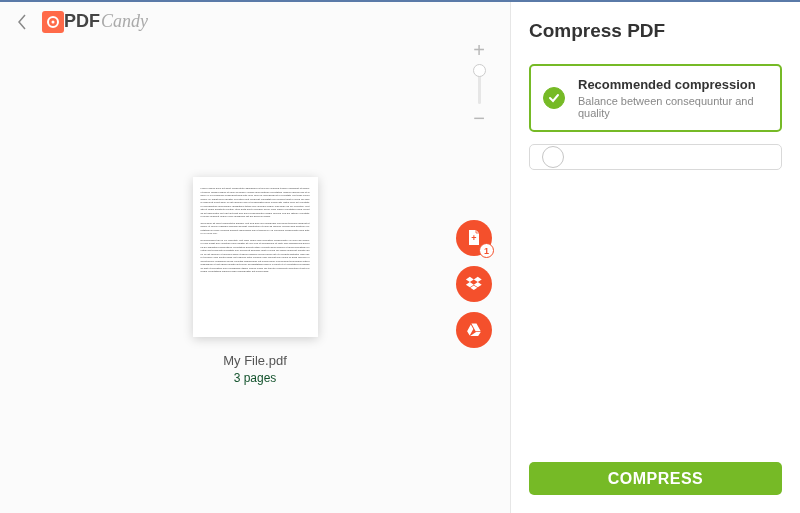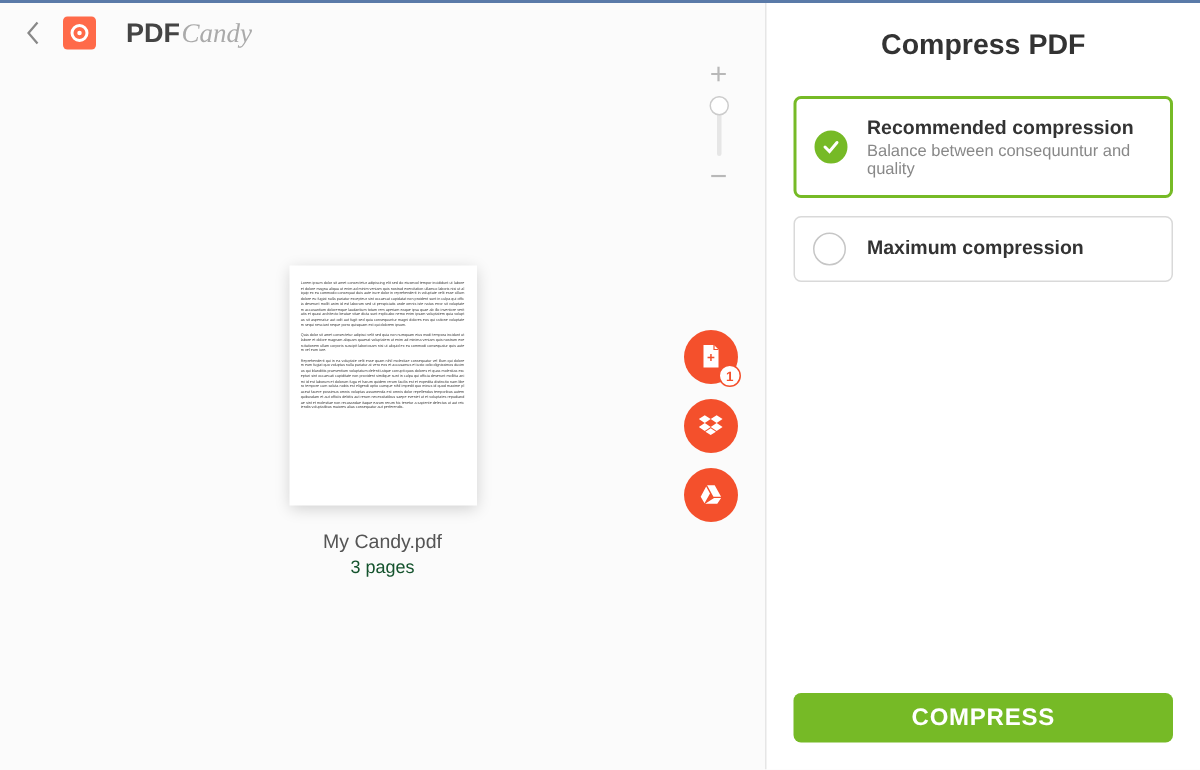--- a/index.html
+++ b/index.html
@@ -22,21 +22,21 @@
   align-items: center;
   padding: 0 8px;
 }
 .back {
   width: 28px; height: 28px;
   display: flex; align-items: center; justify-content: center;
   cursor: pointer;
   color: #999;
   margin-right: 6px;
 }
-.logo { display: flex; align-items: center; gap: 20px; }
+.logo { display: flex; gap: 0; }
 .logo-mark {
   width: 22px; height: 22px;
   background: #ff6a49;
   border-radius: 3px;
   display: flex; align-items: center; justify-content: center;
 }
 .logo-text { font-size: 18px; }
 .logo-bold { color: #444; font-weight: 700; }
 .logo-script { color: #aaa; font-style: italic; font-family: cursive; font-weight: 400; margin-left: 1px; }
 
@@ -106,21 +106,21 @@
 }
 
 .right {
   width: 290px;
   border-left: 1px solid #e6e6e6;
   background: #fff;
   display: flex; flex-direction: column;
   padding: 18px;
 }
 .panel-title {
-  text-align: center;
+  text-align: left;
   font-size: 19px; font-weight: 700; color: #333;
   margin-bottom: 22px;
 }
 .option {
   border: 1px solid #d9d9d9;
   border-radius: 5px;
   padding: 12px 12px 12px 48px;
   position: relative;
   margin-bottom: 12px;
   cursor: pointer;
@@ -180,21 +180,21 @@
 
   <div class="preview">
     <div class="thumb">
 
       <div class="thumb-text">
         <p>Lorem ipsum dolor sit amet consectetur adipiscing elit sed do eiusmod tempor incididunt ut labore et dolore magna aliqua ut enim ad minim veniam quis nostrud exercitation ullamco laboris nisi ut aliquip ex ea commodo consequat duis aute irure dolor in reprehenderit in voluptate velit esse cillum dolore eu fugiat nulla pariatur excepteur sint occaecat cupidatat non proident sunt in culpa qui officia deserunt mollit anim id est laborum sed ut perspiciatis unde omnis iste natus error sit voluptatem accusantium doloremque laudantium totam rem aperiam eaque ipsa quae ab illo inventore veritatis et quasi architecto beatae vitae dicta sunt explicabo nemo enim ipsam voluptatem quia voluptas sit aspernatur aut odit aut fugit sed quia consequuntur magni dolores eos qui ratione voluptatem sequi nesciunt neque porro quisquam est qui dolorem ipsum.</p>
         <p>Quia dolor sit amet consectetur adipisci velit sed quia non numquam eius modi tempora incidunt ut labore et dolore magnam aliquam quaerat voluptatem ut enim ad minima veniam quis nostrum exercitationem ullam corporis suscipit laboriosam nisi ut aliquid ex ea commodi consequatur quis autem vel eum iure.</p>
         <p>Reprehenderit qui in ea voluptate velit esse quam nihil molestiae consequatur vel illum qui dolorem eum fugiat quo voluptas nulla pariatur at vero eos et accusamus et iusto odio dignissimos ducimus qui blanditiis praesentium voluptatum deleniti atque corrupti quos dolores et quas molestias excepturi sint occaecati cupiditate non provident similique sunt in culpa qui officia deserunt mollitia animi id est laborum et dolorum fuga et harum quidem rerum facilis est et expedita distinctio nam libero tempore cum soluta nobis est eligendi optio cumque nihil impedit quo minus id quod maxime placeat facere possimus omnis voluptas assumenda est omnis dolor repellendus temporibus autem quibusdam et aut officiis debitis aut rerum necessitatibus saepe eveniet ut et voluptates repudiandae sint et molestiae non recusandae itaque earum rerum hic tenetur a sapiente delectus ut aut reiciendis voluptatibus maiores alias consequatur aut perferendis.</p>
       </div>
     </div>
-    <div class="filename">My Candy.pdf</div>
+    <div class="filename">My File.pdf</div>
     <div class="pagecount">3 pages</div>
   </div>
 
   <div class="fab-col">
     <div class="fab">
       <svg width="18" height="18" viewBox="0 0 18 18">
           <path d="M4 1 h7 l3 3 v12 h-10 z" fill="#fff"></path>
           <path d="M11 1 v3 h3" fill="none" stroke="#f4502c" stroke-width="0.8"></path>
           <text x="9" y="12" font-size="9" fill="#f4502c" text-anchor="middle" font-weight="bold">+</text>
         </svg>
@@ -221,18 +221,17 @@
       <svg width="12" height="12" viewBox="0 0 12 12">
           <path d="M2 6 L5 9 L10 3" stroke="#fff" stroke-width="2" fill="none" stroke-linecap="round"></path>
         </svg>
     </div>
     <div class="opt-title">Recommended compression</div>
     <div class="opt-desc">Balance between consequuntur and quality</div>
   </div>
 
   <div class="option">
     <div class="radio"></div>
-    <div class="opt-title">Maximum compression</div>
   </div>
 
   <div class="spacer"></div>
   <button class="compress-btn">COMPRESS</button>
 </div>
 
 </body></html>

